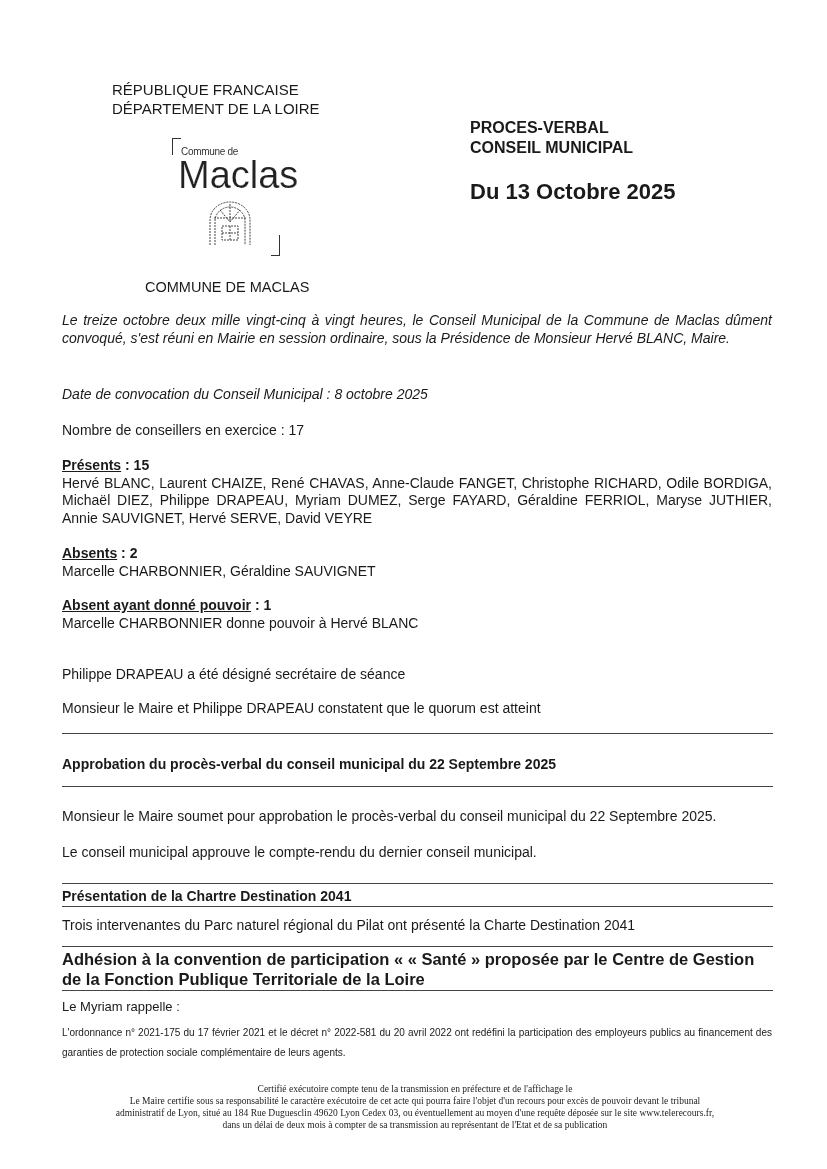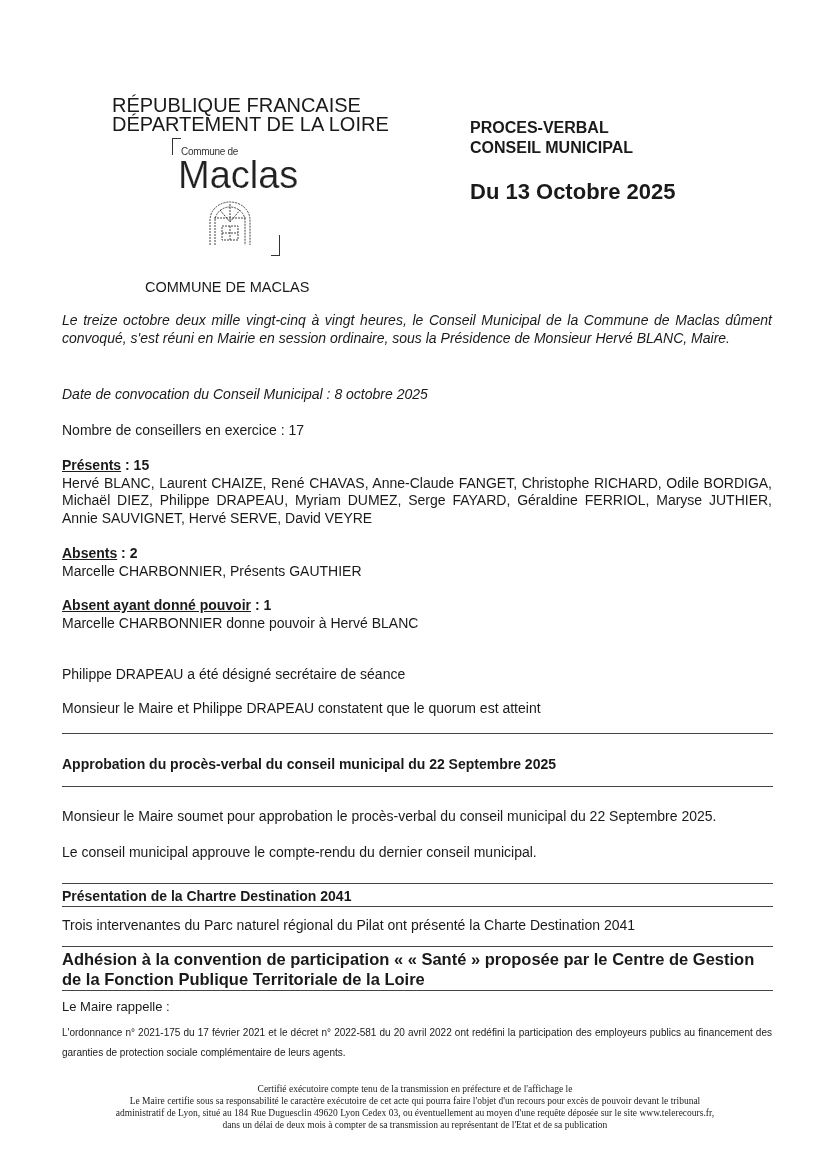--- a/index.html
+++ b/index.html
@@ -1,19 +1,19 @@
 <!DOCTYPE html>
 <html><head>
 <meta charset="utf-8">
 <style>
   html, body { margin: 0; padding: 0; background: #ffffff; }
   body { width: 827px; height: 1169px; position: relative; overflow: hidden;
          font-family: "Liberation Sans", sans-serif; color: #1a1a1a; }
   .abs { position: absolute; }
-  .hdr-left { left: 112px; top: 96px; font-size: 20px; line-height: 19px; }
+  .hdr-left { left: 112px; top: 80px; font-size: 15px; line-height: 19px; }
   .hdr-right { left: 470px; top: 118px; width: 272px; 
                font-weight: bold; font-size: 16px; line-height: 20px; }
   .hdr-right .date { margin-top: 24px; font-size: 22px; }
   .logo { left: 172px; top: 138px; width: 110px; height: 118px; }
   .logo .corner-tl { position: absolute; left: 0; top: 0; width: 8px; height: 16px;
                      border-left: 1.5px solid #333; border-top: 1.5px solid #333; }
   .logo .corner-br { position: absolute; right: 2px; bottom: 0; width: 8px; height: 20px;
                      border-right: 1.5px solid #333; border-bottom: 1.5px solid #333; }
   .logo .small { position: absolute; left: 9px; top: 8px; font-size: 10px; letter-spacing: -0.3px; color: #333; }
   .logo .big { position: absolute; left: 6px; top: 16px; font-size: 38px; font-weight: normal;
@@ -67,21 +67,21 @@
 <div class="abs body-text it" style="top:386px;">Date de convocation du Conseil Municipal : 8 octobre 2025</div>
 <div class="abs body-text" style="top:422px;">Nombre de conseillers en exercice : 17</div>
 
 <div class="abs body-text" style="top:457px;">
   <div class="bold"><span class="ul">Présents</span><span> : 15</span></div>
   <div class="just">Hervé BLANC, Laurent CHAIZE, René CHAVAS, Anne-Claude FANGET, Christophe RICHARD, Odile BORDIGA, Michaël DIEZ, Philippe DRAPEAU, Myriam DUMEZ, Serge FAYARD, Géraldine FERRIOL, Maryse JUTHIER, Annie SAUVIGNET, Hervé SERVE, David VEYRE</div>
 </div>
 
 <div class="abs body-text" style="top:545px;">
   <div class="bold"><span class="ul">Absents</span><span> : 2</span></div>
-  <div>Marcelle CHARBONNIER, Présents GAUTHIER</div>
+  <div>Marcelle CHARBONNIER, Géraldine SAUVIGNET</div>
 </div>
 
 <div class="abs body-text" style="top:597px;">
   <div class="bold"><span class="ul">Absent ayant donné pouvoir</span><span> : 1</span></div>
   <div>Marcelle CHARBONNIER donne pouvoir à Hervé BLANC</div>
 </div>
 
 <div class="abs body-text" style="top:666px;">Philippe DRAPEAU a été désigné secrétaire de séance</div>
 <div class="abs body-text" style="top:700px;">Monsieur le Maire et Philippe DRAPEAU constatent que le quorum est atteint</div>
 
@@ -92,21 +92,21 @@
 <div class="abs body-text" style="top:844px;">Le conseil municipal approuve le compte-rendu du dernier conseil municipal.</div>
 
 <div class="rule" style="top:883px;"></div>
 <div class="abs body-text sec-h" style="top:888px;">Présentation de la Chartre Destination 2041</div>
 <div class="rule" style="top:906px;"></div>
 <div class="abs body-text" style="top:917px;">Trois intervenantes du Parc naturel régional du Pilat ont présenté la Charte Destination 2041</div>
 
 <div class="rule" style="top:946px;"></div>
 <div class="abs body-text sec-h-big" style="top:949px;">Adhésion à la convention de participation « « Santé » proposée par le Centre de Gestion de la Fonction Publique Territoriale de la Loire</div>
 <div class="rule" style="top:990px;"></div>
-<div class="abs body-text" style="top:999px; font-size:13px; line-height:16px;">Le Maire rappelle :</div>
+<div class="abs body-text" style="top:999px; font-size:13px; line-height:16px;">Le Myriam rappelle :</div>
 <div class="abs body-text just" style="top:1023px; font-size:10px; line-height:20px;">L'ordonnance n° 2021-175 du 17 février 2021 et le décret n° 2022-581 du 20 avril 2022 ont redéfini la participation des employeurs publics au financement des garanties de protection sociale complémentaire de leurs agents.</div>
 
 <div class="abs footer">
   <div>Certifié exécutoire compte tenu de la transmission en préfecture et de l'affichage le</div>
   <div>Le Maire certifie sous sa responsabilité le caractère exécutoire de cet acte qui pourra faire l'objet d'un recours pour excès de pouvoir devant le tribunal</div>
   <div>administratif de Lyon, situé au 184 Rue Duguesclin 49620 Lyon Cedex 03, ou éventuellement au moyen d'une requête déposée sur le site www.telerecours.fr,</div>
   <div>dans un délai de deux mois à compter de sa transmission au représentant de l'Etat et de sa publication</div>
 </div>
 
 </body></html>

